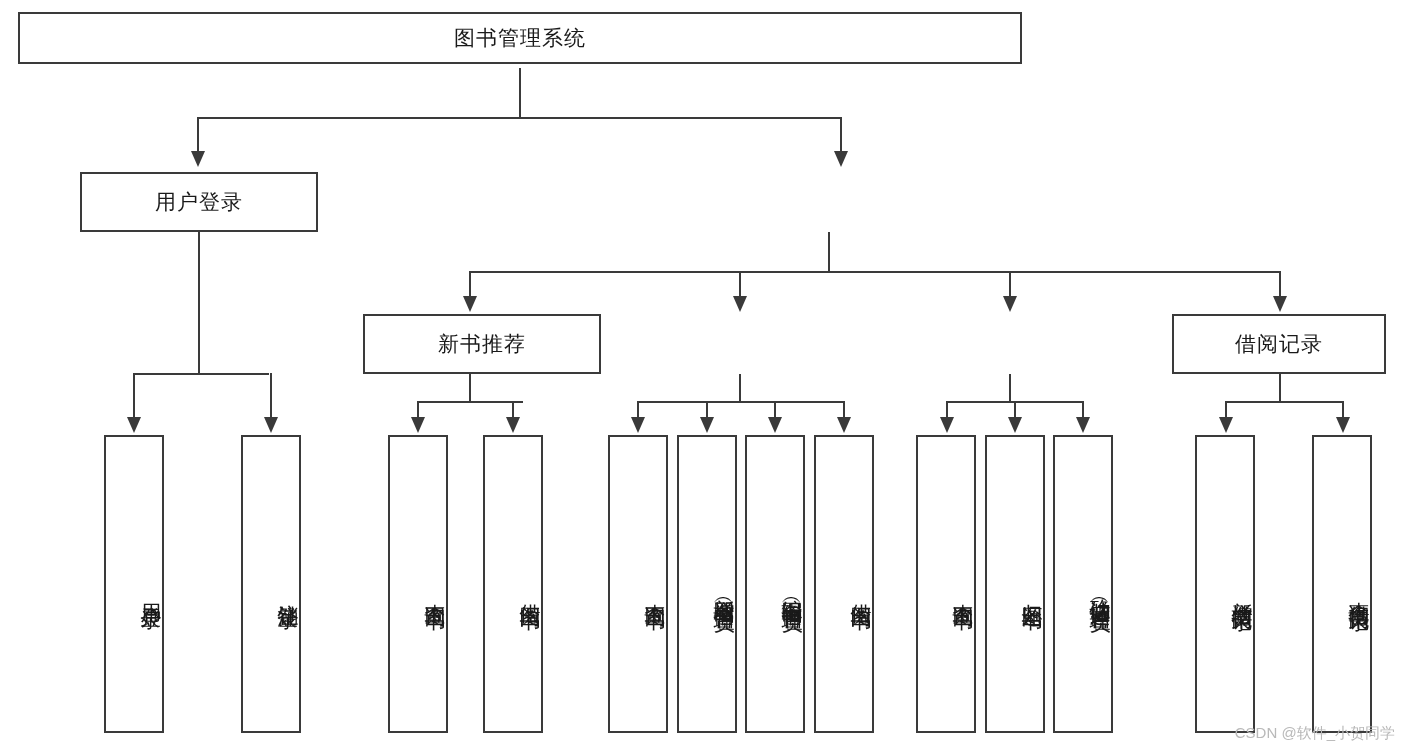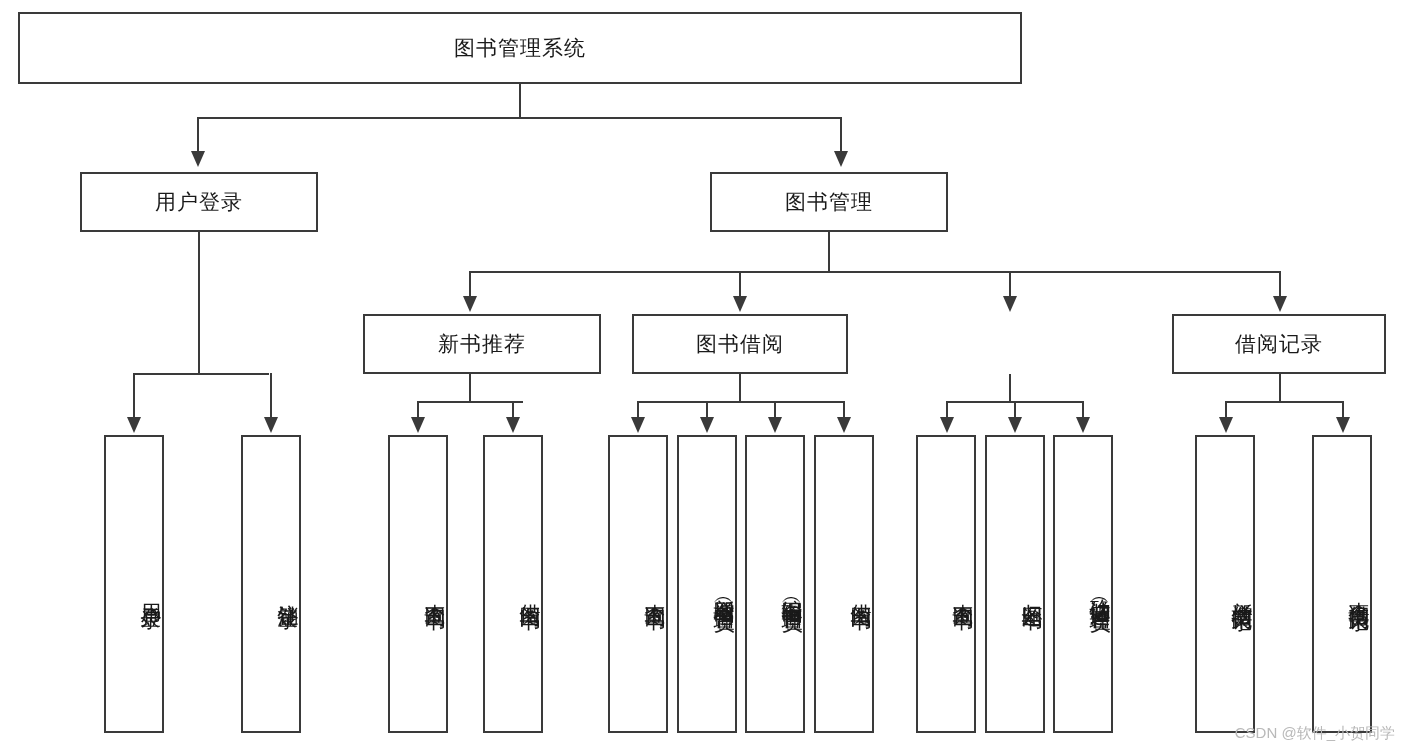--- a/index.html
+++ b/index.html
@@ -67,38 +67,35 @@
     z-index:6;
     white-space:nowrap;
     font-family:"Liberation Sans","DejaVu Sans",sans-serif;
   }
 </style>
 </head>
 <body>
 
 <div id="diagram">
 
-  <div class="node h root" style="left:18px;top:12px;width:1004px;height:72px;">
+  <div class="node h root" style="left:18px;top:12px;width:1004px;height:52px;">
     <span>图书管理系统</span>
   </div>
 
   <div class="vline" style="left:519px;top:68px;height:50px;"></div>
 
   <div class="hline" style="left:197px;top:117px;width:644px;"></div>
 
   <div class="vline" style="left:197px;top:117px;height:36px;"></div>
   <div class="arrow" style="left:191px;top:151px;"></div>
   <div class="vline" style="left:840px;top:117px;height:36px;"></div>
   <div class="arrow" style="left:834px;top:151px;"></div>
 
   <div class="node h" style="left:80px;top:172px;width:238px;height:60px;">
     <span>用户登录</span>
-  </div>
-  <div class="node h" style="left:710px;top:172px;width:238px;height:60px;">
-    <span>图书管理</span>
   </div>
 
   <div class="vline" style="left:198px;top:232px;height:142px;"></div>
   <div class="hline" style="left:133px;top:373px;width:136px;"></div>
   <div class="vline" style="left:133px;top:373px;height:46px;"></div>
   <div class="arrow" style="left:127px;top:417px;"></div>
   <div class="vline" style="left:270px;top:373px;height:46px;"></div>
   <div class="arrow" style="left:264px;top:417px;"></div>
 
   <div class="vline" style="left:828px;top:232px;height:41px;"></div>
@@ -108,23 +105,20 @@
   <div class="vline" style="left:739px;top:271px;height:27px;"></div>
   <div class="arrow" style="left:733px;top:296px;"></div>
   <div class="vline" style="left:1009px;top:271px;height:27px;"></div>
   <div class="arrow" style="left:1003px;top:296px;"></div>
   <div class="vline" style="left:1279px;top:271px;height:27px;"></div>
   <div class="arrow" style="left:1273px;top:296px;"></div>
 
   <div class="node h" style="left:363px;top:314px;width:238px;height:60px;">
     <span>新书推荐</span>
   </div>
-  <div class="node h" style="left:632px;top:314px;width:216px;height:60px;">
-    <span>图书借阅</span>
-  </div>
   <div class="node h" style="left:1172px;top:314px;width:214px;height:60px;">
     <span>借阅记录</span>
   </div>
 
   <div class="vline" style="left:469px;top:374px;height:28px;"></div>
   <div class="hline" style="left:417px;top:401px;width:106px;"></div>
   <div class="vline" style="left:417px;top:401px;height:18px;"></div>
   <div class="arrow" style="left:411px;top:417px;"></div>
   <div class="vline" style="left:512px;top:401px;height:18px;"></div>
   <div class="arrow" style="left:506px;top:417px;"></div>

